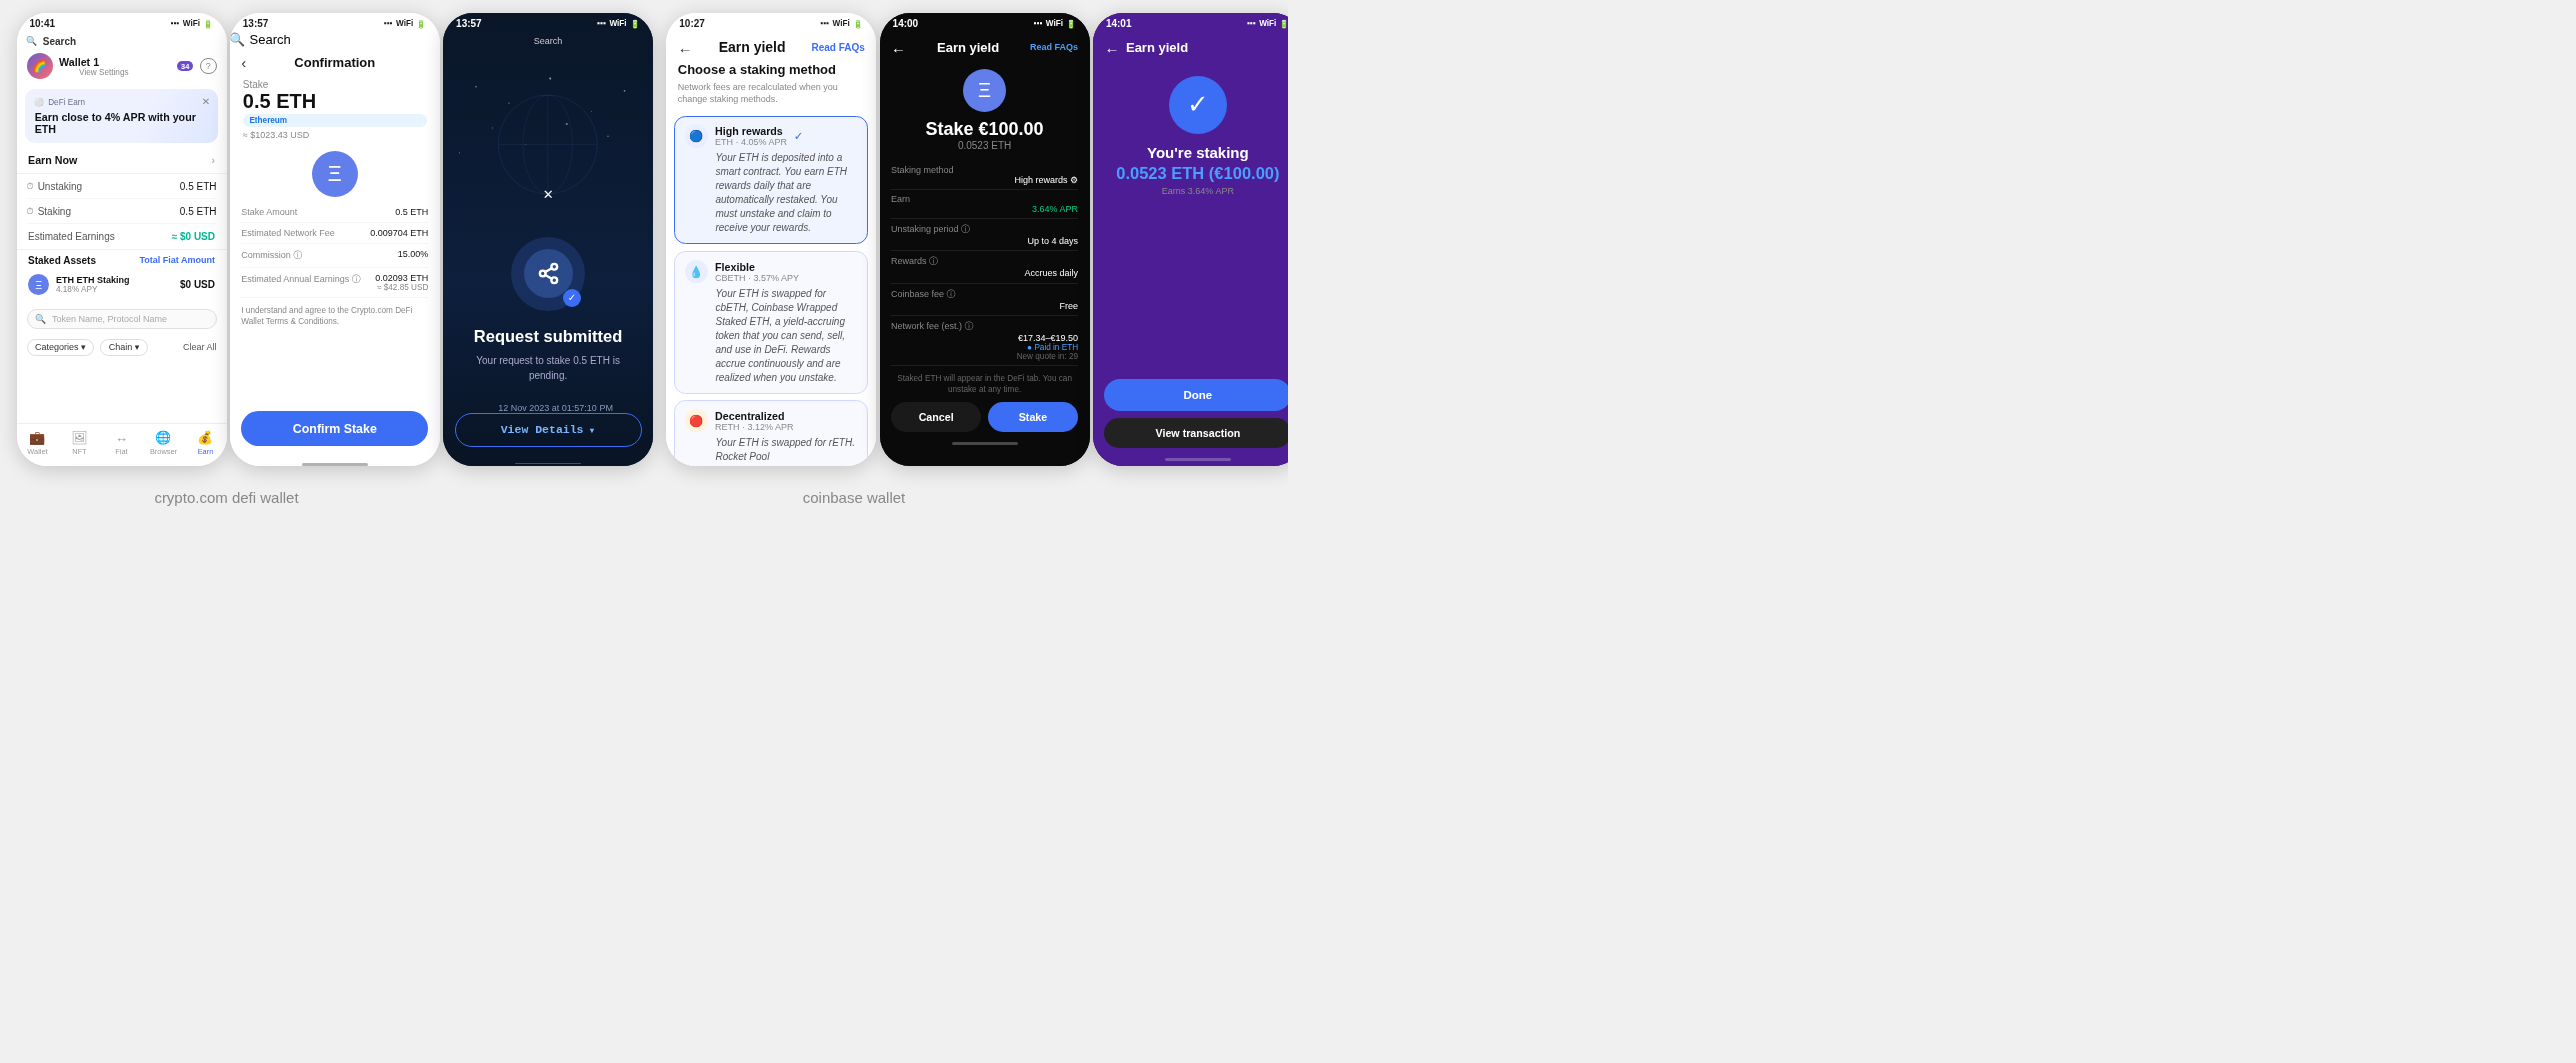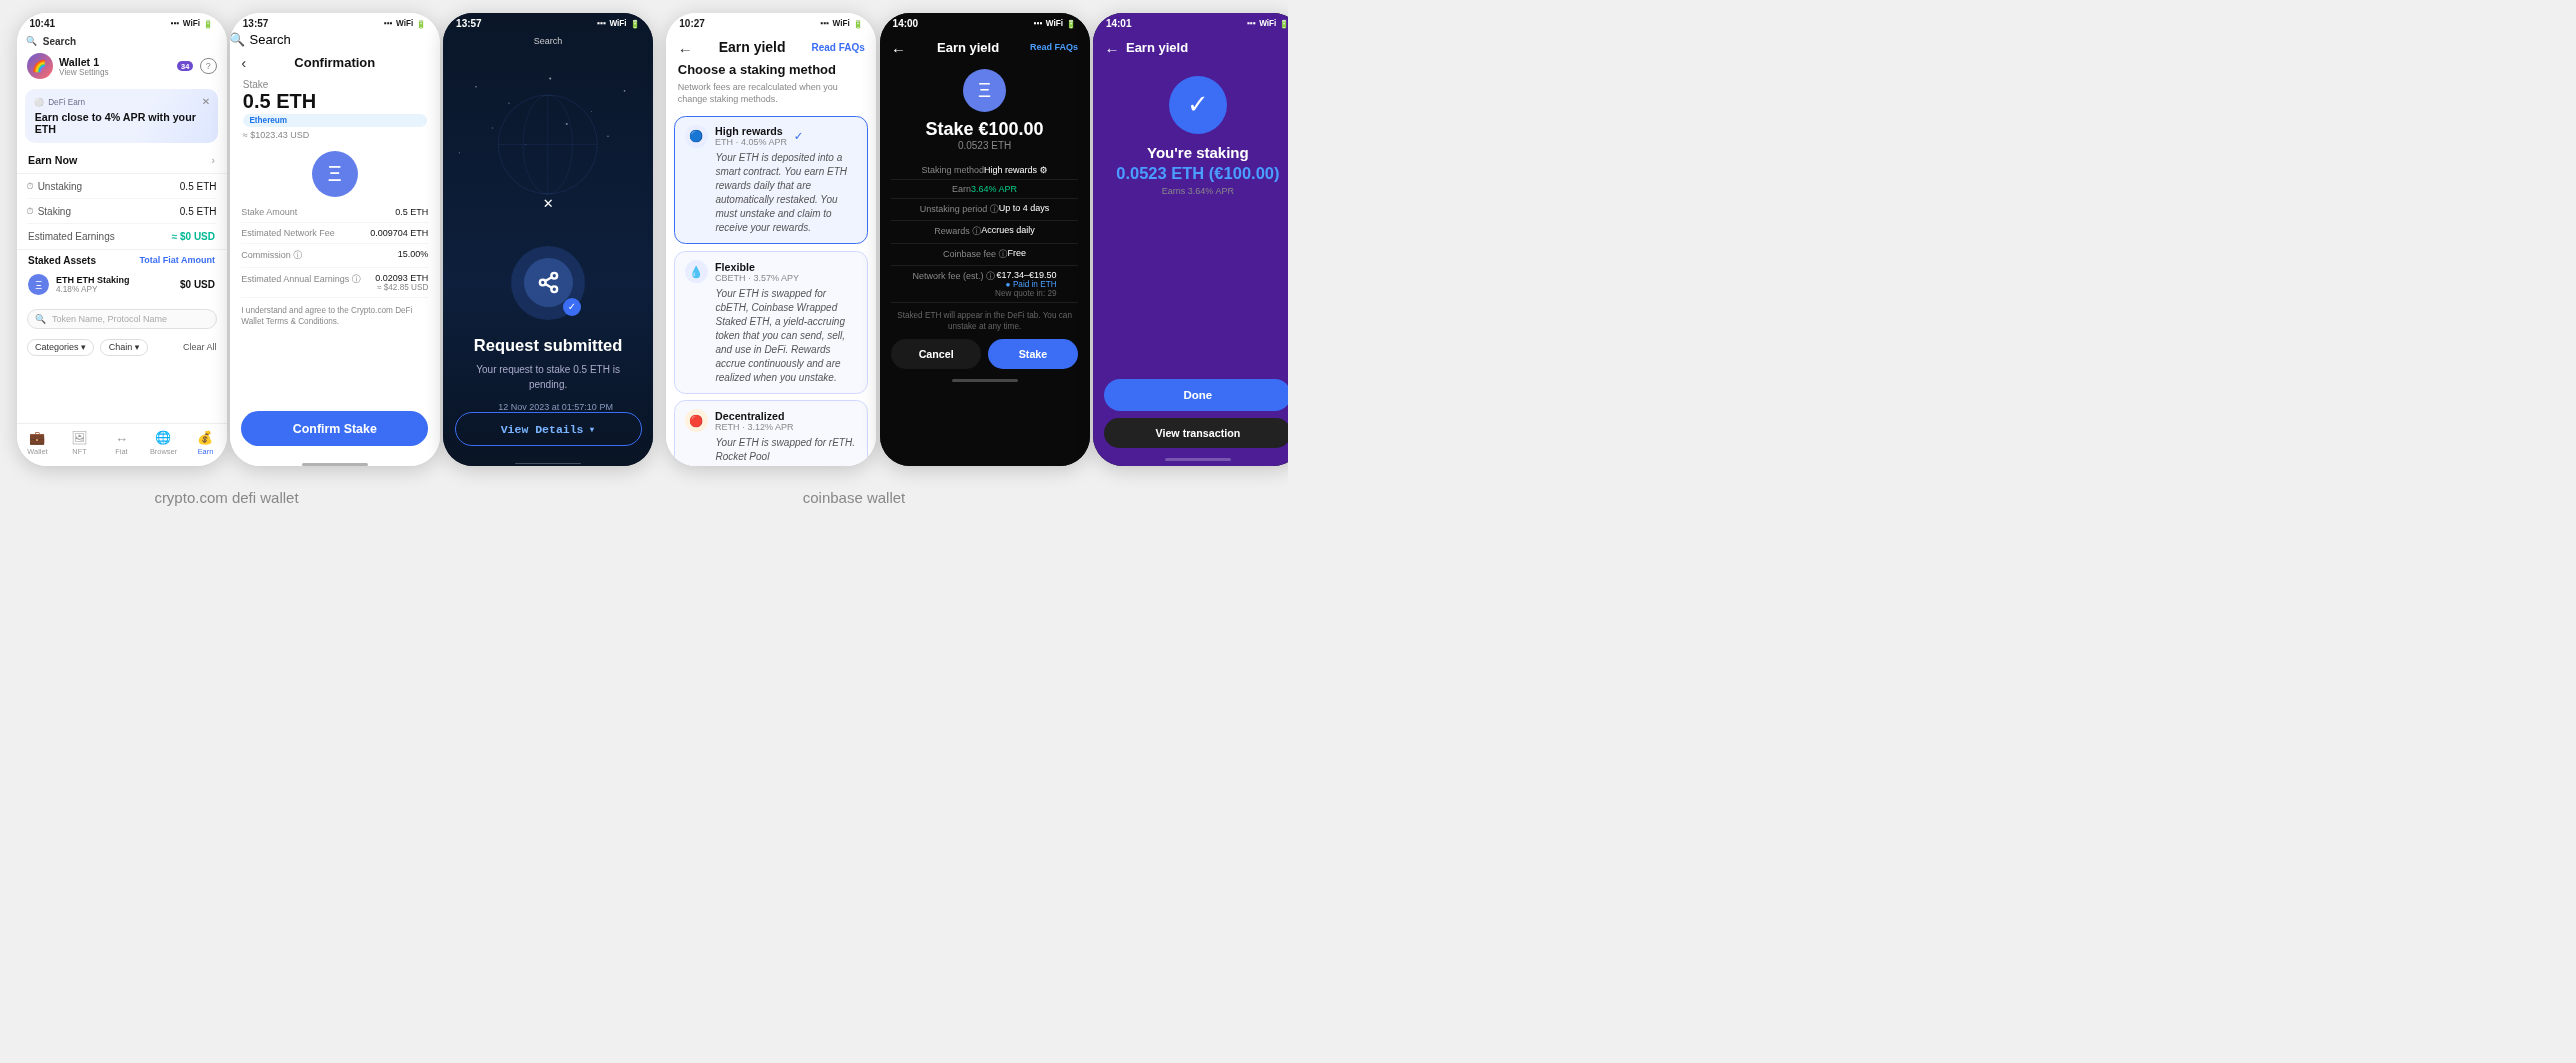--- a/index.html
+++ b/index.html
@@ -82,21 +82,21 @@
     }
     .wallet-info { display: flex; align-items: center; gap: 6.6px; }
     .wallet-avatar {
       width: 26px; height: 26px;
       border-radius: 50%;
       background: linear-gradient(135deg, #6a5acd, #ff6b6b);
       display: flex; align-items: center; justify-content: center;
       font-size: 11.5px;
     }
     .wallet-name { font-size: 10.7px; font-weight: 700; color: #111; }
-    .wallet-sub { font-size: 8.2px; color: #888; }
+    .wallet-sub { font-size: 8.2px; color: #888; margin-left: 20px; }
     .wallet-right { display: flex; gap: 6.6px; align-items: center; }
     .badge-34 {
       background: #6c4bcf; color: #fff; font-size: 7.4px;
       border-radius: 6.6px; padding: 0.8px 4.1px; font-weight: 700;
     }
     .info-circle {
       width: 16.5px; height: 16.5px; border-radius: 50%; border: 1.2px solid #888;
       display: flex; align-items: center; justify-content: center;
       font-size: 9px; color: #888;
     }
@@ -274,21 +274,21 @@
     }
     .check-badge {
       position: absolute; bottom: 4.1px; right: 4.1px;
       width: 18px; height: 18px; border-radius: 50%; background: #3b6ef5;
       display: flex; align-items: center; justify-content: center;
       font-size: 10px; color: #fff;
     }
 
     .submitted-title { text-align: center; font-size: 16.5px; font-weight: 800; color: #fff; padding: 0 16.5px; }
     .submitted-sub { text-align: center; font-size: 10px; color: #aac; padding: 6.6px 16.5px; line-height: 1.5; }
-    .submitted-time { text-align: center; font-size: 9px; color: #8899bb; margin-top: 4px; padding-left: 15px; }
+    .submitted-time { text-align: center; font-size: 9px; color: #8899bb; margin-top: 13px; padding-left: 15px; }
 
     .stars-bg {
       position: absolute; top: 49px; left: 0; right: 0; height: 165px;
       pointer-events: none;
     }
 
     .view-details-btn {
       margin: auto 11.5px 13px;
       background: transparent; border: 0.8px solid #3b6ef5;
       color: #7ab4ff; border-radius: 23px;
@@ -366,21 +366,21 @@
       display: flex; align-items: center; justify-content: center;
       font-size: 20px; color: #fff;
     }
 
     .stake-amount-big { text-align: center; font-size: 18px; font-weight: 800; color: #fff; }
     .stake-amount-eth { text-align: center; font-size: 10px; color: #888; margin-bottom: 10px; }
 
     .details-table { padding: 0 11.5px; }
     .details-row {
       display: flex; justify-content: center; padding: 4.1px 0;
-      font-size: 9px; border-bottom: 0.8px solid #1e1e1e;
+      font-size: 9px; border-bottom: 0.8px solid #1e1e1e; flex-direction: column;
     }
     .details-label { color: #888; }
     .details-value { color: #fff; font-weight: 500; text-align: right; }
     .details-value.green { color: #00cc88; }
 
     .stake-note {
       font-size: 8.2px; color: #666; text-align: center;
       padding: 6.6px 13px; line-height: 1.4;
     }
     .cancel-stake-row {

